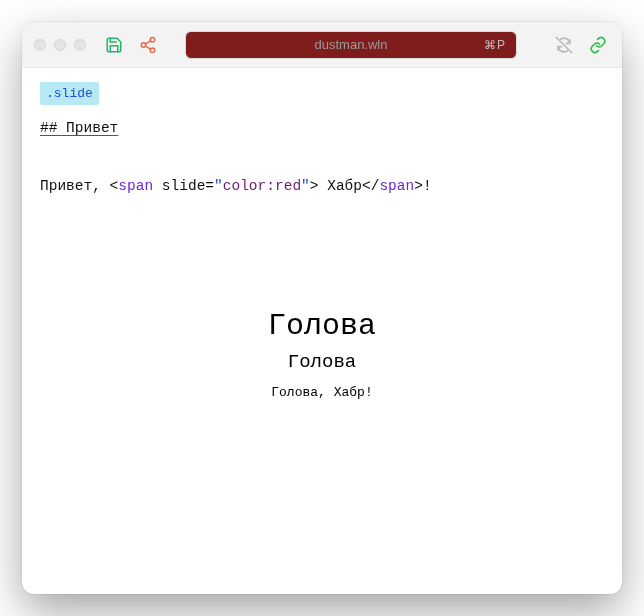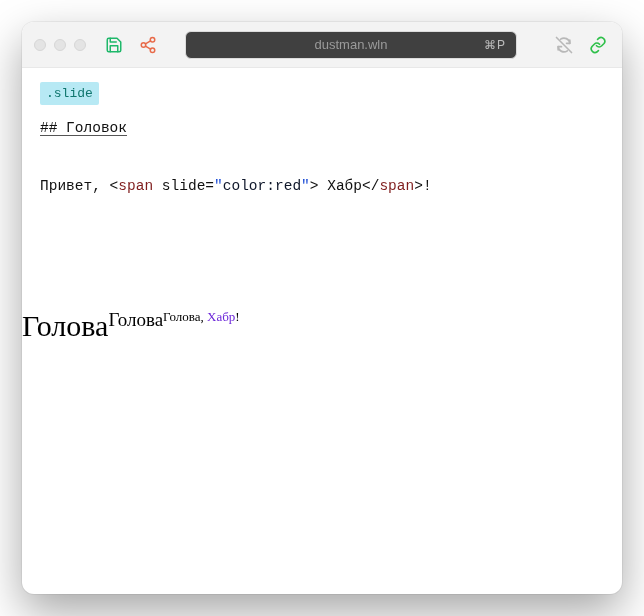--- a/index.html
+++ b/index.html
@@ -33,21 +33,21 @@
   .tb-icon {
     width: 24px; height: 24px;
     display: flex; align-items: center; justify-content: center;
     border-radius: 5px;
   }
   .tb-icon svg { display: block; }
 
   .filebox {
     flex: 1;
     height: 28px;
-    background: #404040;
+    background: #7f1d1d;
     border: 1px solid #dcdcdc;
     border-radius: 6px;
     display: flex; align-items: center; justify-content: center;
     position: relative;
     color: #9a9a9a;
     font-size: 13px;
     margin-left: 15px;
     margin-right: 25px;
   }
   .filebox .kbd {
@@ -64,43 +64,43 @@
   .editor {
     padding: 14px 18px 10px 18px;
     font-family: "Menlo", "Consolas", "Courier New", monospace;
     font-size: 14.5px;
     line-height: 1.65;
     color: #111;
   }
   .tag-slide {
     display: inline-block;
     background: #b7e9f4;
-    color: #0f766e;
+    color: #1d4ed8;
     padding: 1px 6px;
     border-radius: 2px;
     font-size: 13px;
     margin-bottom: 12px;
   }
   .mdline { text-decoration: underline; text-decoration-color: #555; text-underline-offset: 3px; }
   .codeline { margin-top: 34px; white-space: pre; }
-  .t-green { color: #7f1d1d; margin-top: 13px; }
-  .t-red { color: #0f172a; }
+  .t-green { color: #6d28d9; margin-top: 13px; }
+  .t-red { color: #701a75; }
   .t-blue { color: #1f4fd6; }
 
   .preview {
     flex: 1;
-    display: flex; flex-direction: row; 
+    display: flex; flex-direction: column; align-items: center;
     padding-top: 100px;
-    font-family: Liberation Serif, serif;
+    font-family: Liberation Mono, monospace;
     color: #000;
   }
   .preview h1 { font-size: 30px; font-weight: 500; margin-bottom: 8px; }
   .preview h2 { font-size: 19px; font-weight: 400; margin-bottom: 12px; }
   .preview p { font-size: 13px; }
-  .preview .red { color: #6d28d9; }
+  .preview .red { color: #000000; }
 </style>
 </head>
 <body>
 
 <div class="outer">
   <div class="window">
 
     <div class="titlebar">
       <div class="traffic">
         <div class="dot"></div>
@@ -146,21 +146,21 @@
           <path d="M10 13a5 5 0 0 0 7 0l3-3a5 5 0 0 0-7-7l-1.5 1.5"></path>
           <path d="M14 11a5 5 0 0 0-7 0l-3 3a5 5 0 0 0 7 7l1.5-1.5"></path>
         </svg>
       </div>
     </div>
 
     <div class="content">
 
       <div class="editor">
         <span class="tag-slide">.slide</span>
-        <div class="mdline">## Головок</div>
+        <div class="mdline">## Привет</div>
         <div class="codeline"><span>Привет, &lt;</span><span class="t-green">span</span><span> slide=</span><span class="t-blue">"</span><span class="t-red">color:red</span><span class="t-blue">"</span><span>&gt; Хабр&lt;/</span><span class="t-green">span</span><span>&gt;!</span></div>
       </div>
 
       <div class="preview">
         <h1>Голова</h1>
         <h2>Голова</h2>
         <p>
           <span>Голова, </span><span class="red">Хабр</span><span>!</span>
         </p>
       </div>

